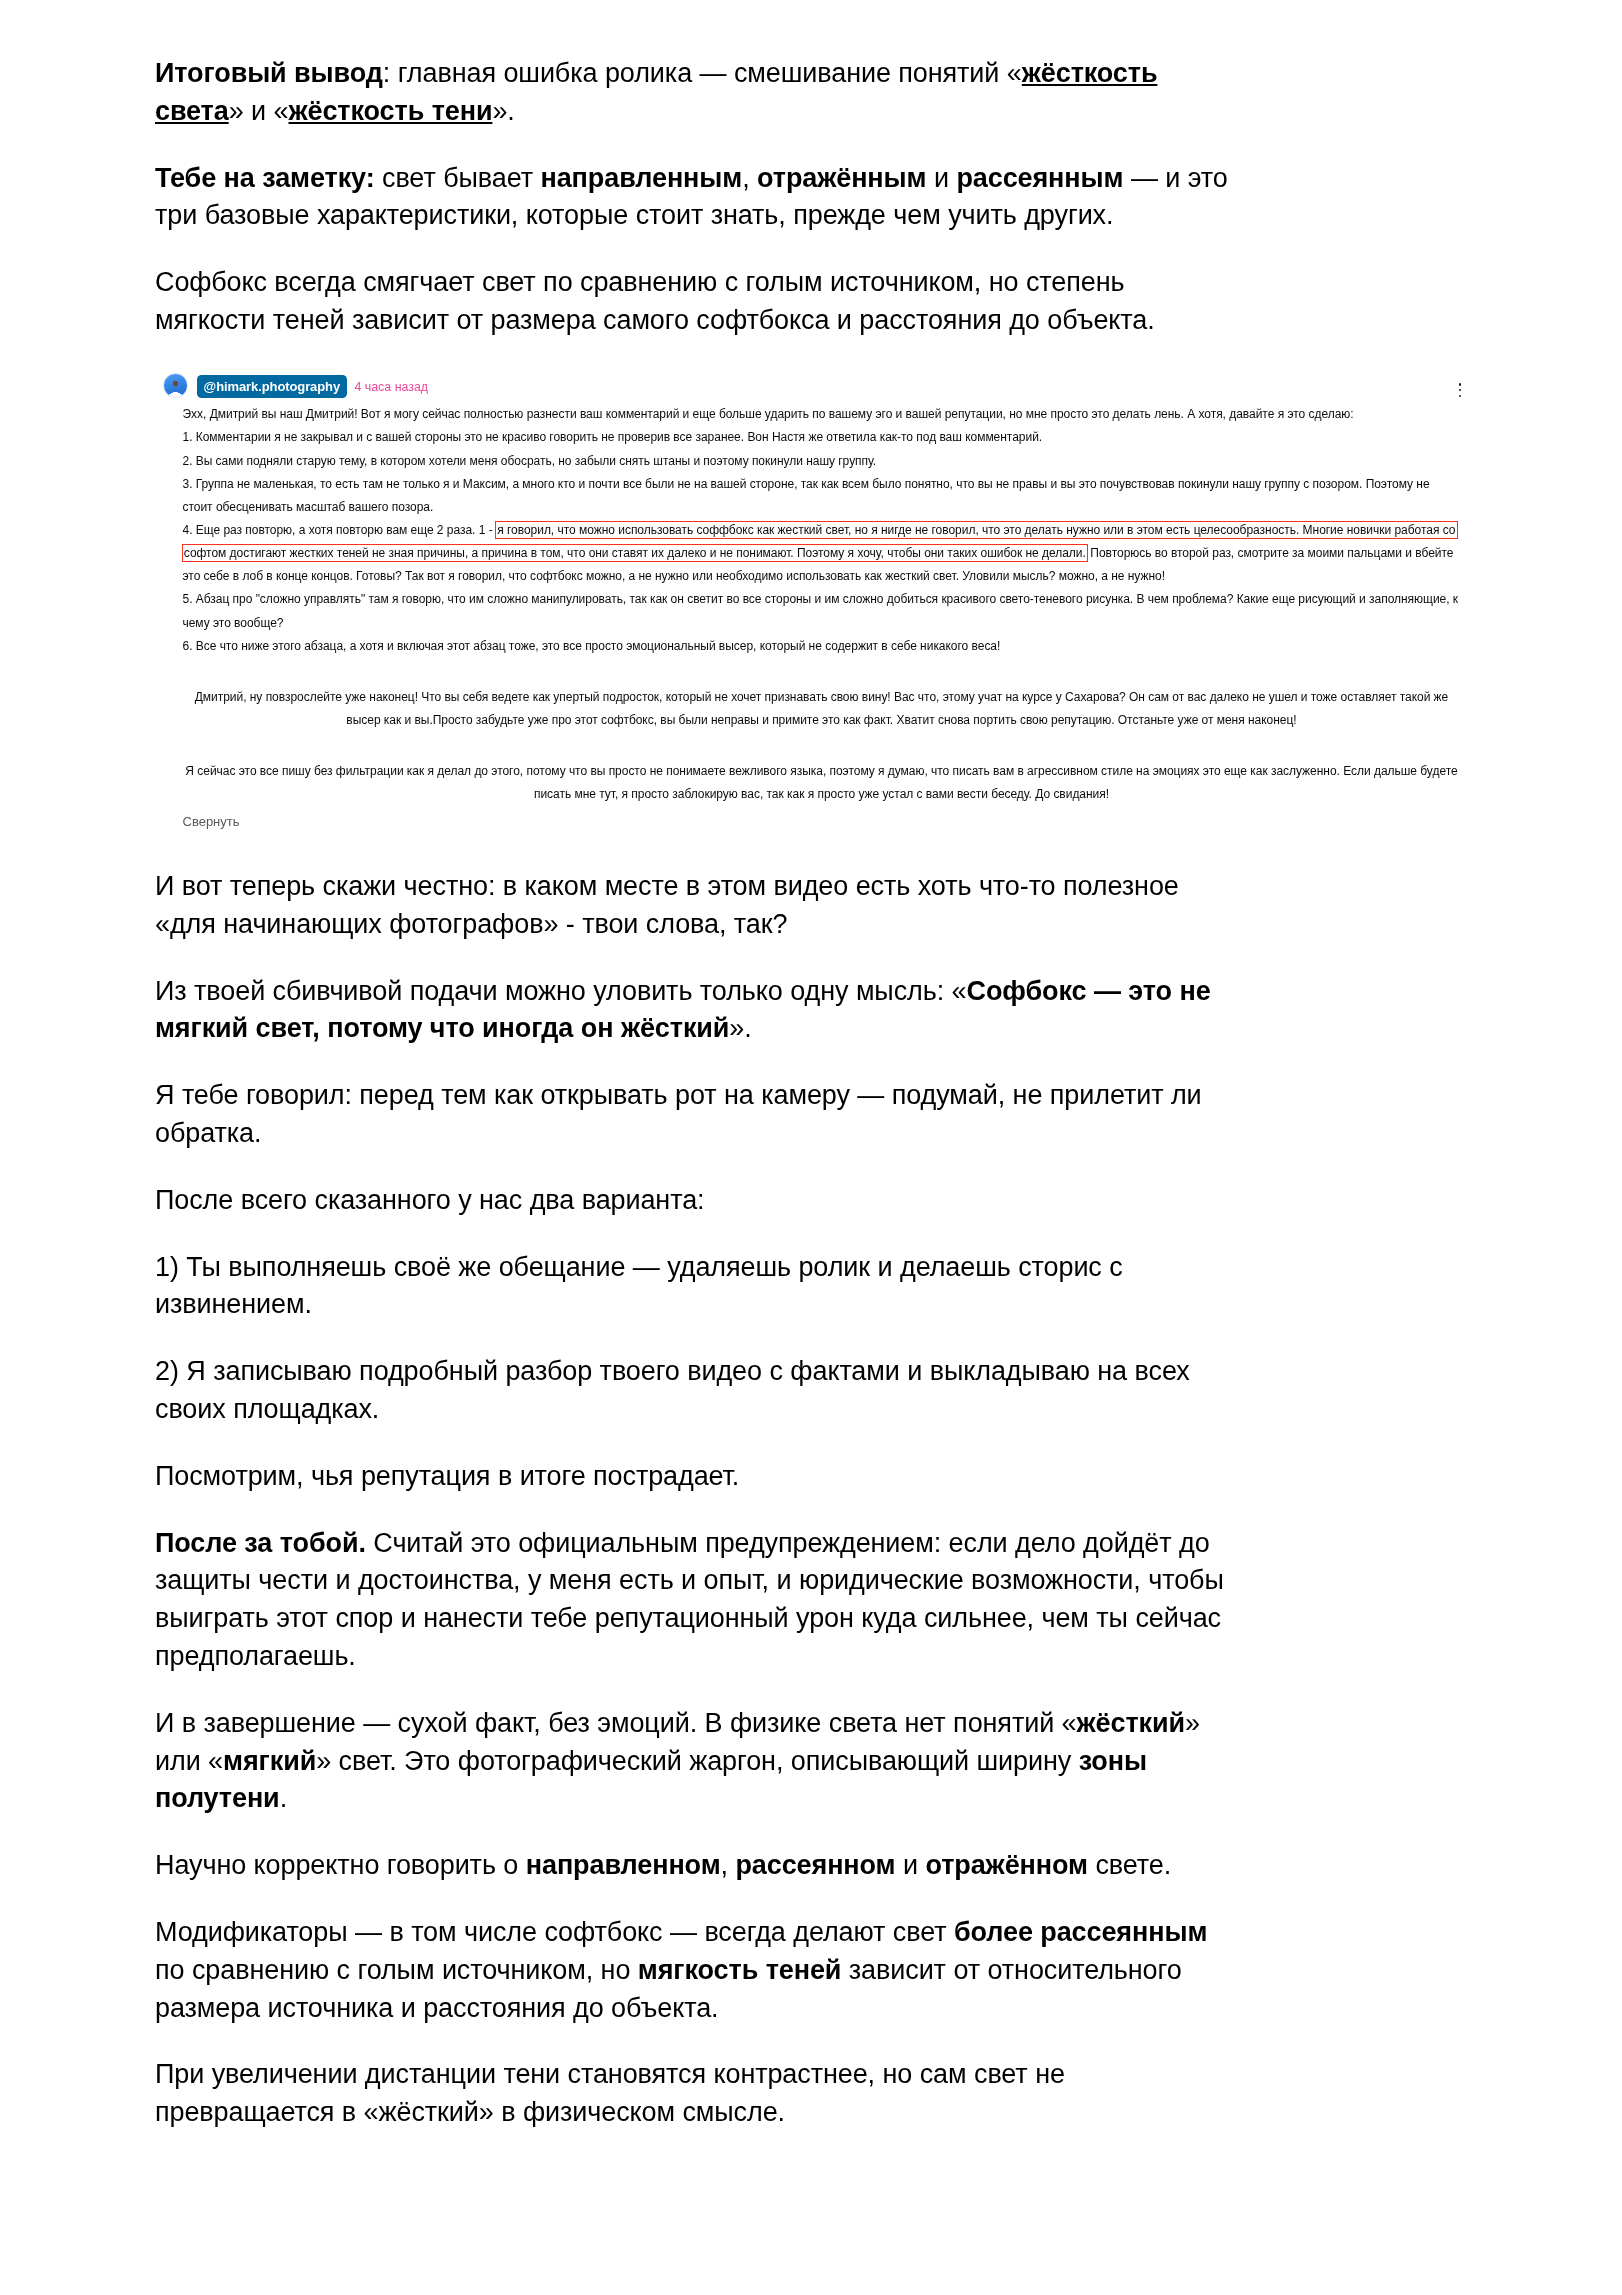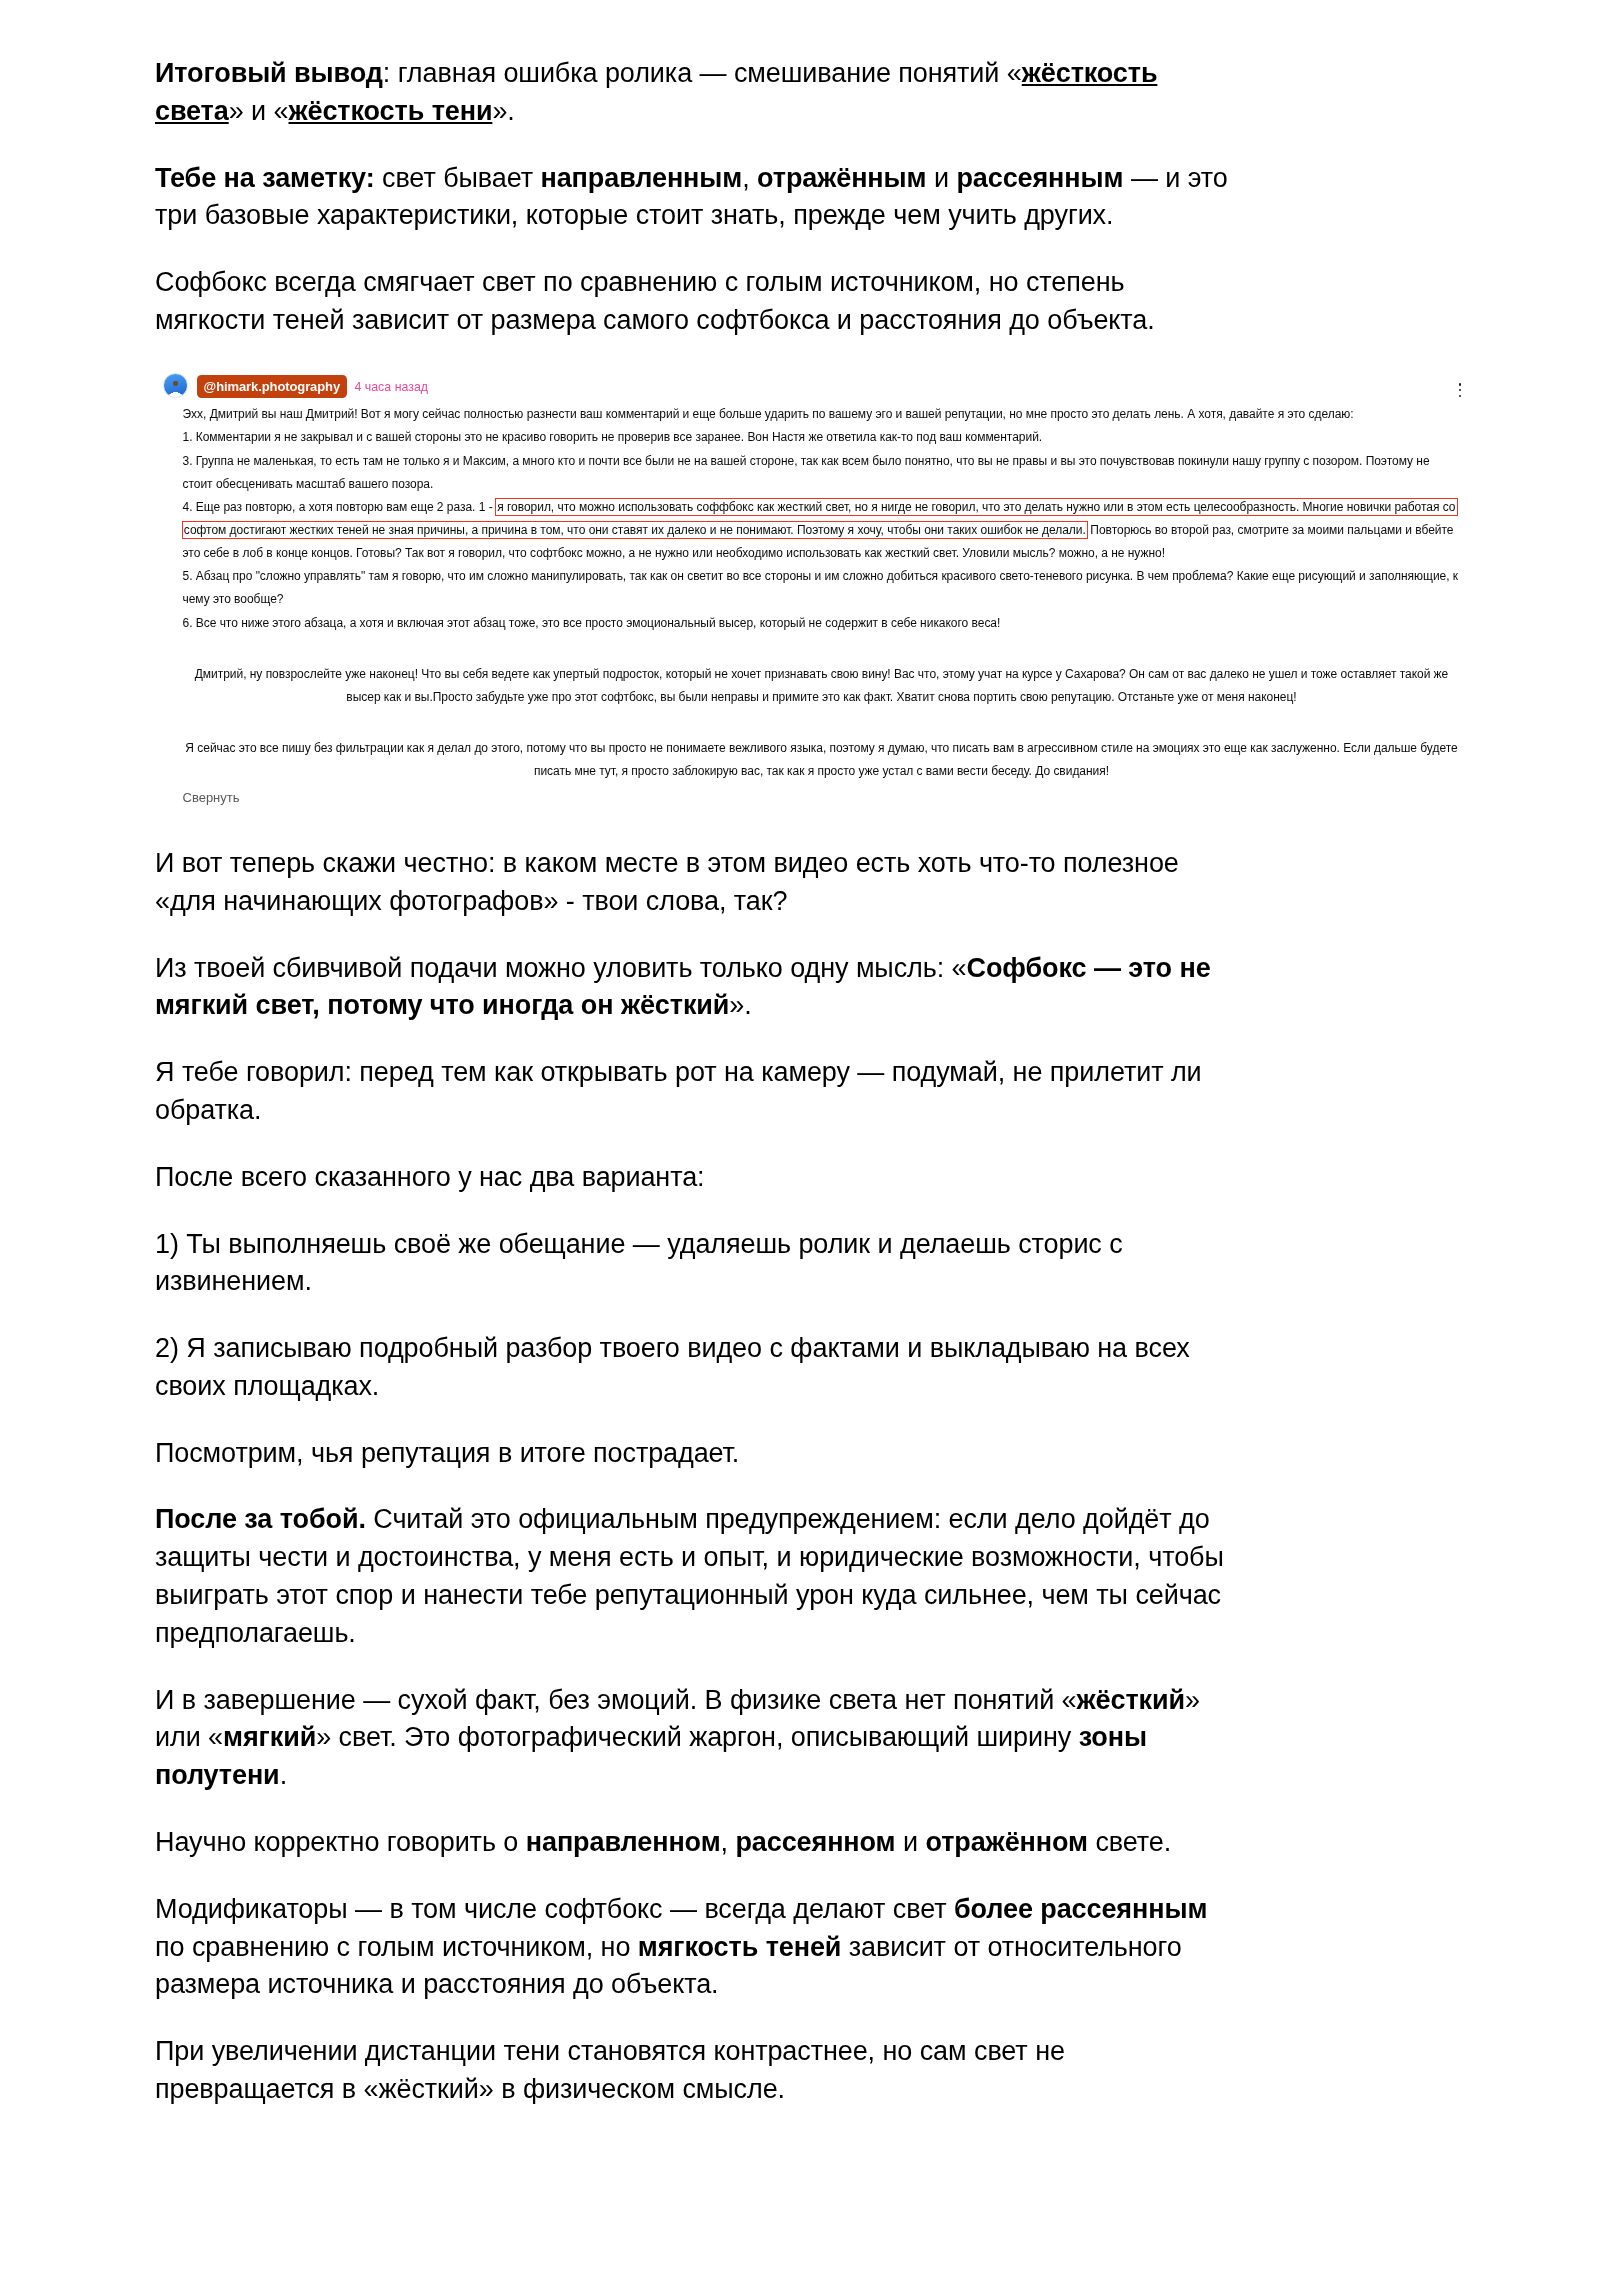--- a/index.html
+++ b/index.html
@@ -61,21 +61,21 @@
     overflow: hidden;
   }
   .name-row {
     display: flex;
     align-items: baseline;
     gap: 7.9px;
     padding-top: 2.6px;
   }
   .username-badge {
     display: inline-block;
-    background: #c2410c;
+    background: #0369a1;
     color: #ffffff;
     font-size: 13px;
     font-weight: 700;
     line-height: 1;
     padding: 4.6px 6.5px 5.2px 6.5px;
     border-radius: 4.6px;
     letter-spacing: -0.1px;
   }
   .timestamp {
     font-size: 12.4px;
@@ -147,20 +147,21 @@
       <div class="kebab">
         <i></i>
           <i></i>
           <i></i>
       </div>
     </div>
 
     <div class="comment-body" id="comment-lines">
         <p class=""><span>Эхх, Дмитрий вы наш Дмитрий! Вот я могу сейчас полностью разнести ваш комментарий и еще больше ударить по вашему эго и вашей репутации, но мне просто это делать лень. А хотя, давайте я это сделаю:</span></p>
         <p class=""><span>1. Комментарии я не закрывал и с вашей стороны это не красиво говорить не проверив все заранее. Вон Настя же ответила как-то под ваш комментарий.</span></p>
+        <p class=""><span>2. Вы сами подняли старую тему, в котором хотели меня обосрать, но забыли снять штаны и поэтому покинули нашу группу.</span></p>
         <p class=""><span>3. Группа не маленькая, то есть там не только я и Максим, а много кто и почти все были не на вашей стороне, так как всем было понятно, что вы не правы и вы это почувствовав покинули нашу группу с позором. Поэтому не стоит обесценивать масштаб вашего позора.</span></p>
         <p class=""><span>4. Еще раз повторю, а хотя повторю вам еще 2 раза. 1 - </span><span class="hl">я говорил, что можно использовать соффбокс как жесткий свет, но я нигде не говорил, что это делать нужно или в этом есть целесообразность. Многие новички работая со софтом достигают жестких теней не зная причины, а причина в том, что они ставят их далеко и не понимают. Поэтому я хочу, чтобы они таких ошибок не делали.</span><span> Повторюсь во второй раз, смотрите за моими пальцами и вбейте это себе в лоб в конце концов. Готовы? Так вот я говорил, что софтбокс можно, а не нужно или необходимо использовать как жесткий свет. Уловили мысль? можно, а не нужно!</span></p>
         <p class=""><span>5.  Абзац про "сложно управлять" там я говорю, что им сложно манипулировать, так как он светит во все стороны и им сложно добиться красивого свето-теневого рисунка. В чем проблема? Какие еще рисующий и заполняющие, к чему это вообще?</span></p>
         <p class=""><span>6. Все что ниже этого абзаца, а хотя и включая этот абзац тоже, это все просто эмоциональный высер, который не содержит в себе никакого веса!</span></p>
         <p class=" gap"><span>Дмитрий, ну повзрослейте уже наконец! Что вы себя ведете как упертый подросток, который не хочет признавать свою вину! Вас что, этому учат на курсе у Сахарова? Он сам от вас далеко не ушел и тоже оставляет такой же высер как и вы.Просто забудьте уже про этот софтбокс, вы были неправы и примите это как факт. Хватит снова портить свою репутацию. Отстаньте уже от меня наконец!</span></p>
         <p class=" gap"><span>Я сейчас это все пишу без фильтрации как я делал до этого, потому что вы просто не понимаете вежливого языка, поэтому я думаю, что писать вам в агрессивном стиле на эмоциях это еще как заслуженно. Если дальше будете писать мне тут, я просто заблокирую вас, так как я просто уже устал с вами вести беседу. До свидания!</span></p>
       </div>
 
     <div class="collapse-link">Свернуть</div>
   </div>

